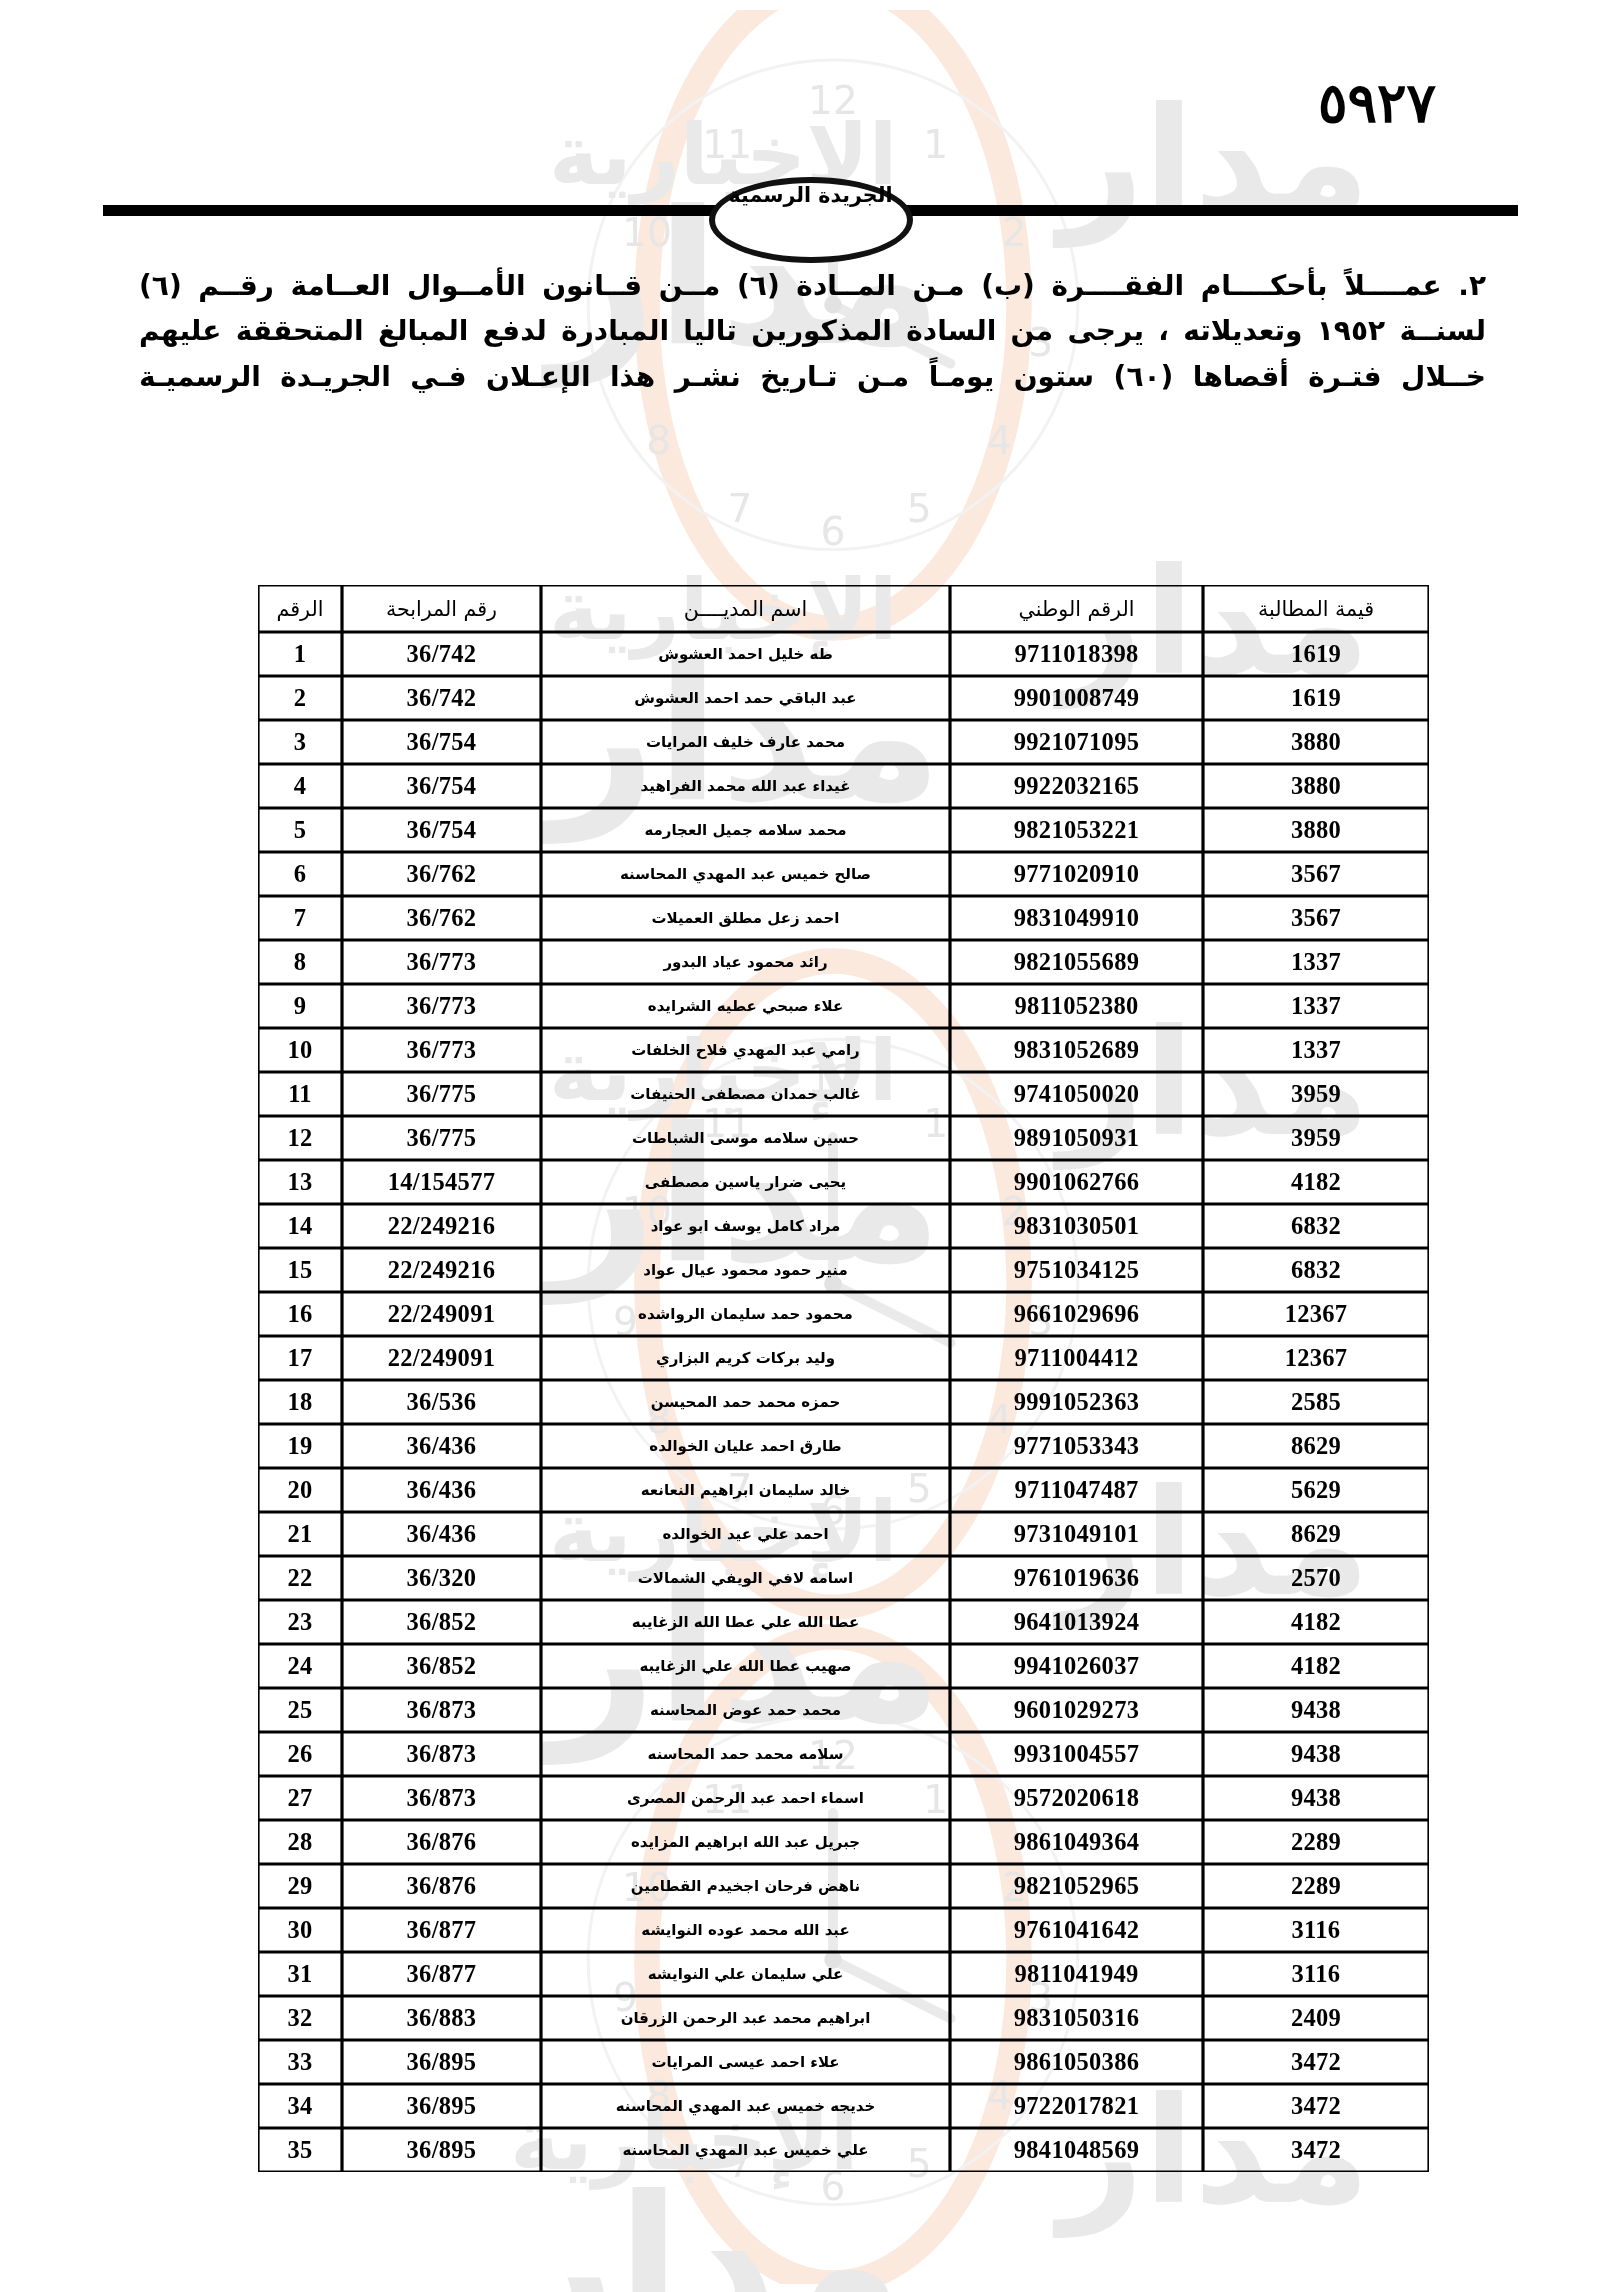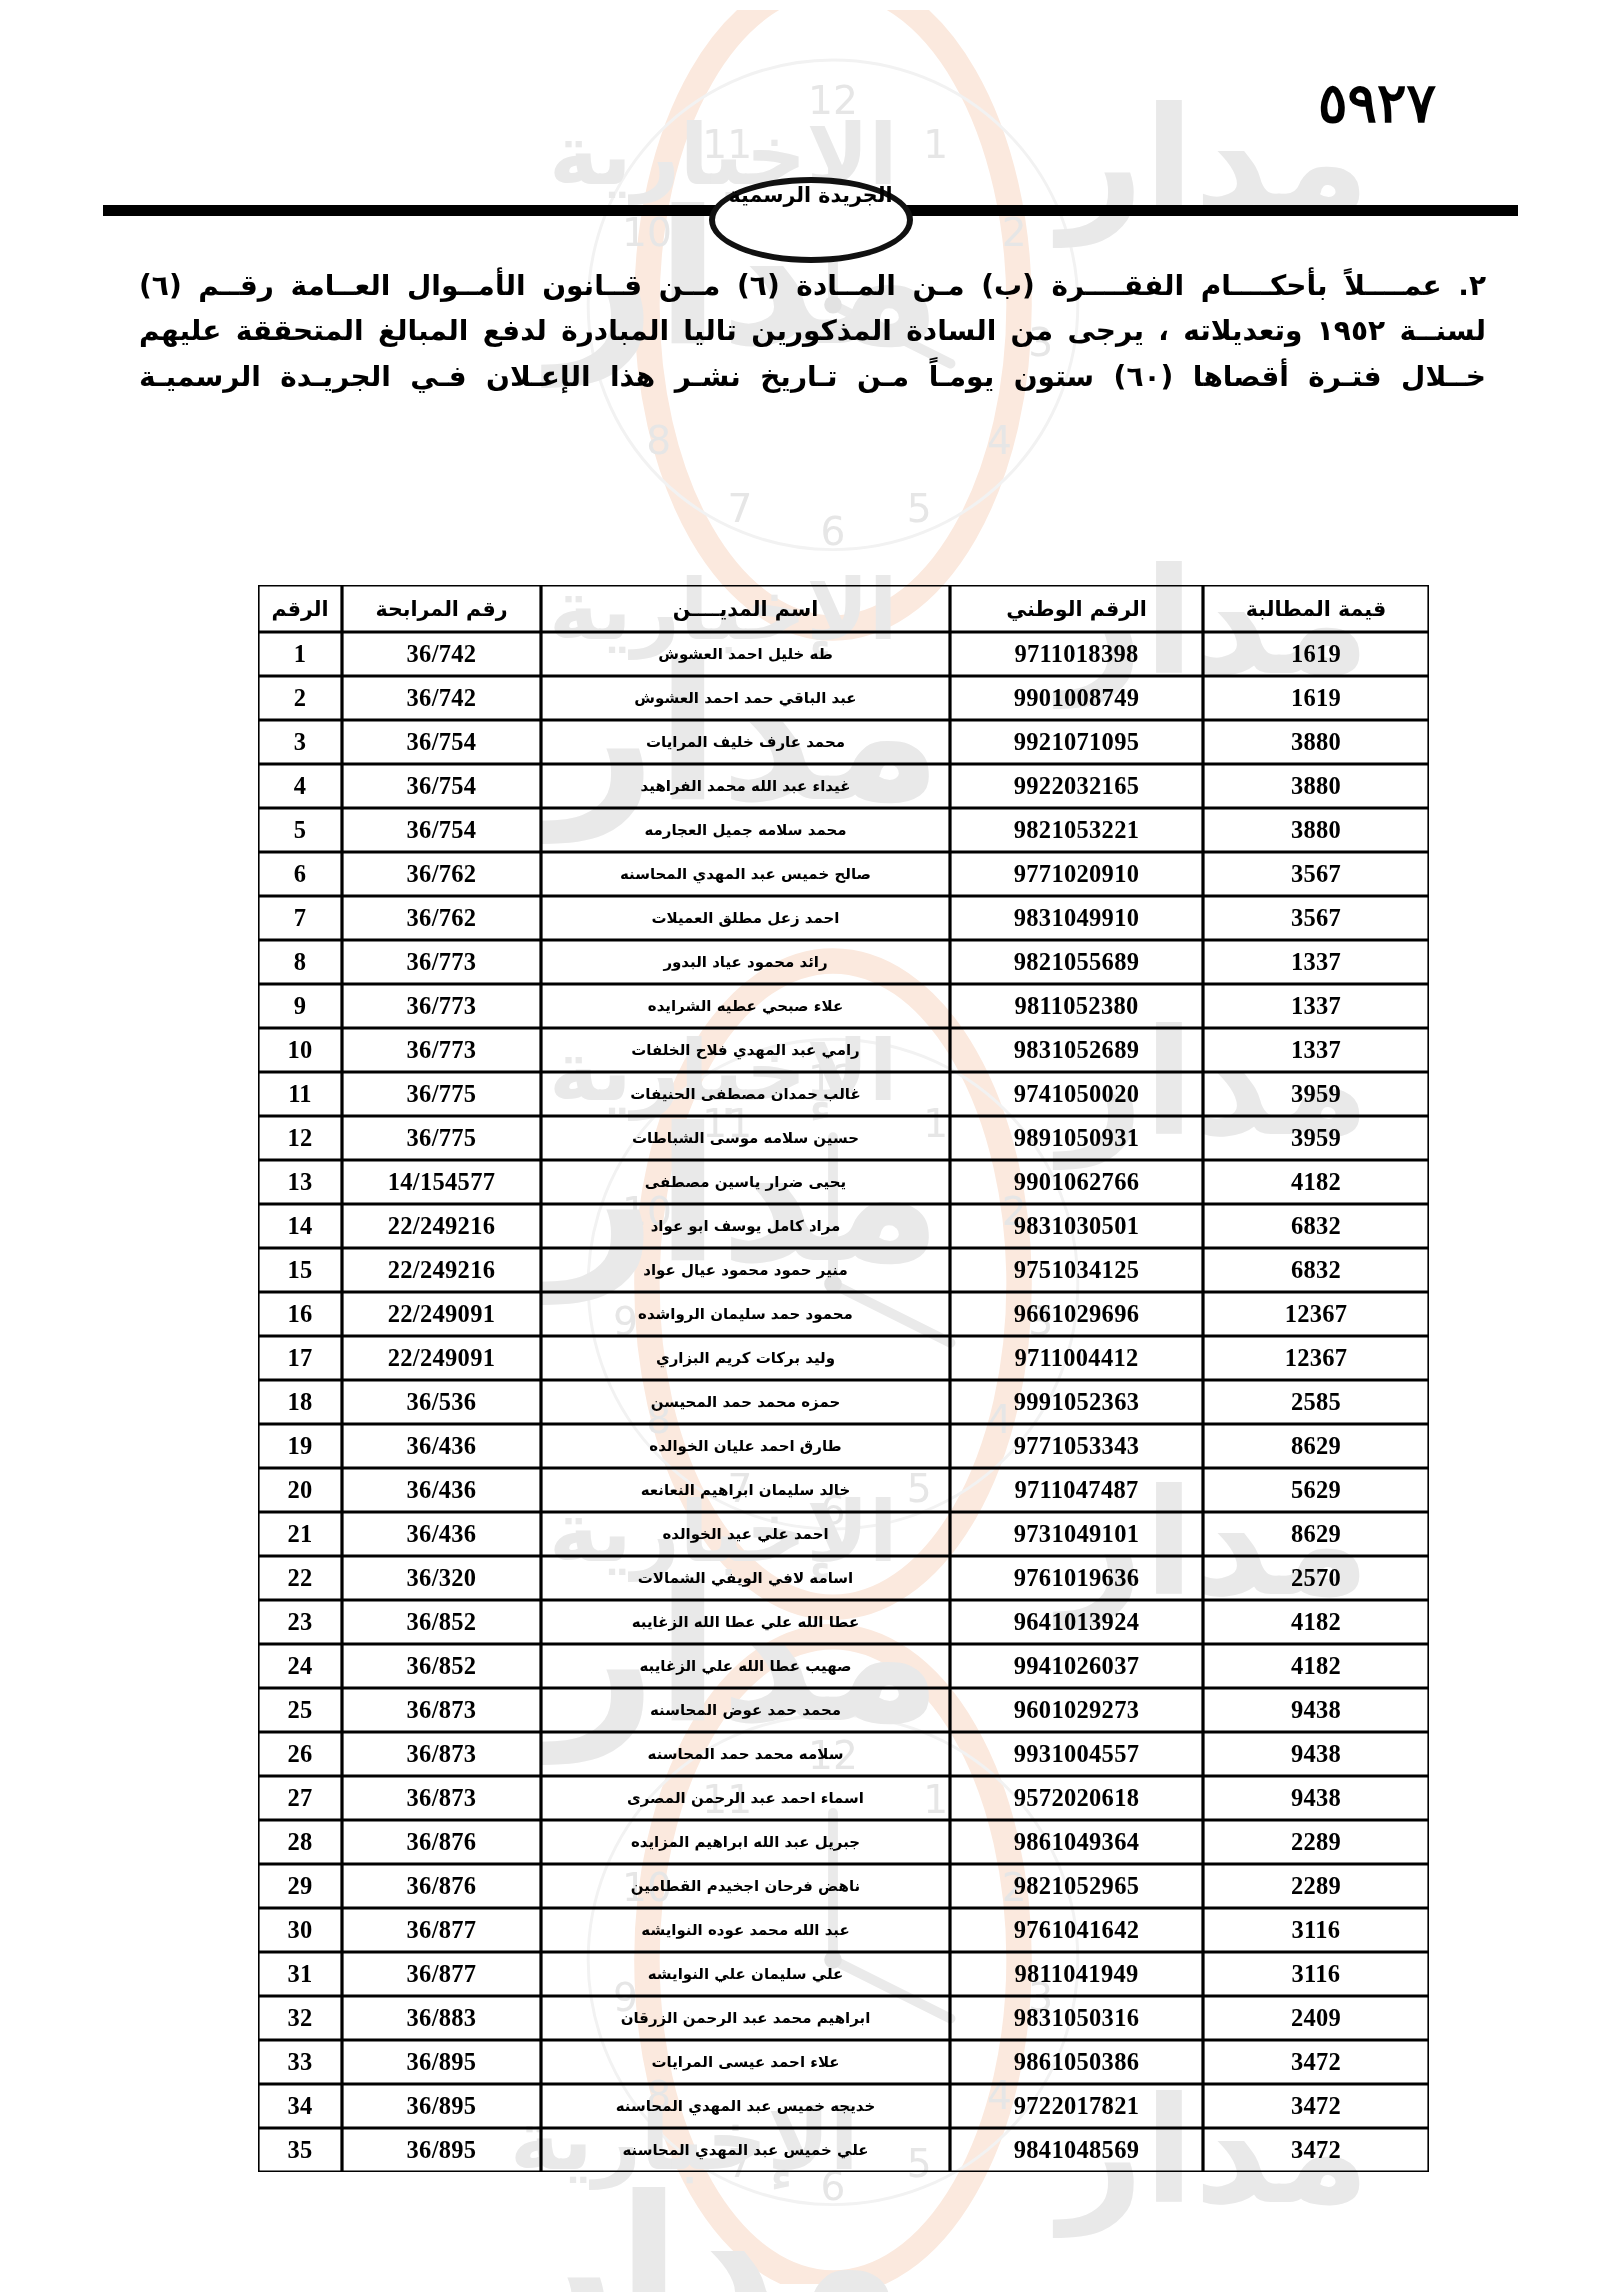--- a/index.html
+++ b/index.html
@@ -148,21 +148,21 @@
     height: 42px;
     padding: 0 5.9px;
     text-align: center;
     vertical-align: middle;
     background: transparent;
     overflow: hidden;
     white-space: nowrap;
   }
   #claims-table th {
     font-family: "DejaVu Sans", sans-serif;
-    font-weight: 700;
+    font-weight: 400;
     font-size: 20.6px;
     height: 45px;
   }
   #claims-table td.c-num,
   #claims-table td.c-mur,
   #claims-table td.c-nat,
   #claims-table td.c-val {
     font-family: "Liberation Serif", serif;
     font-weight: 700;
     font-size: 24.5px;

